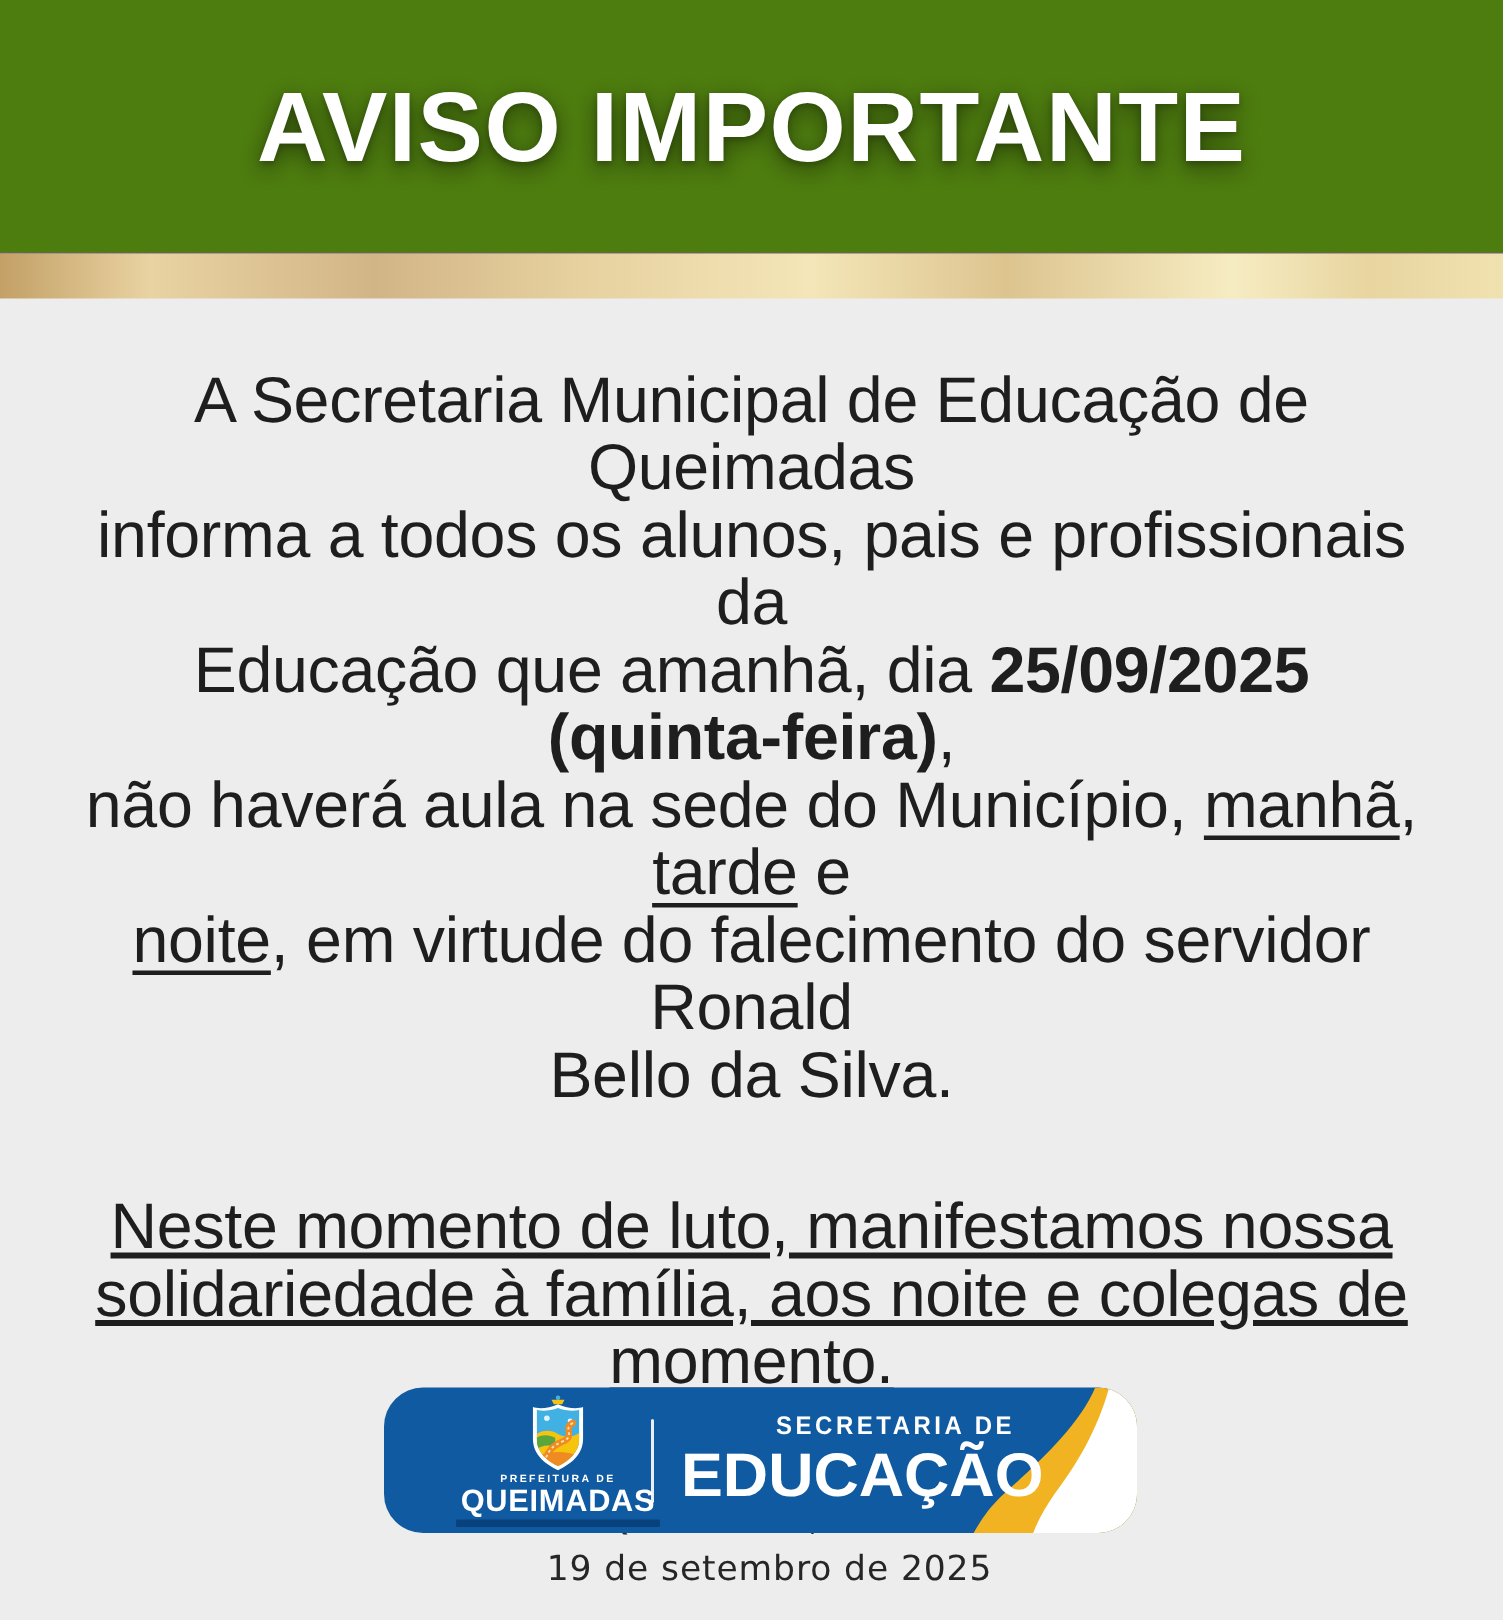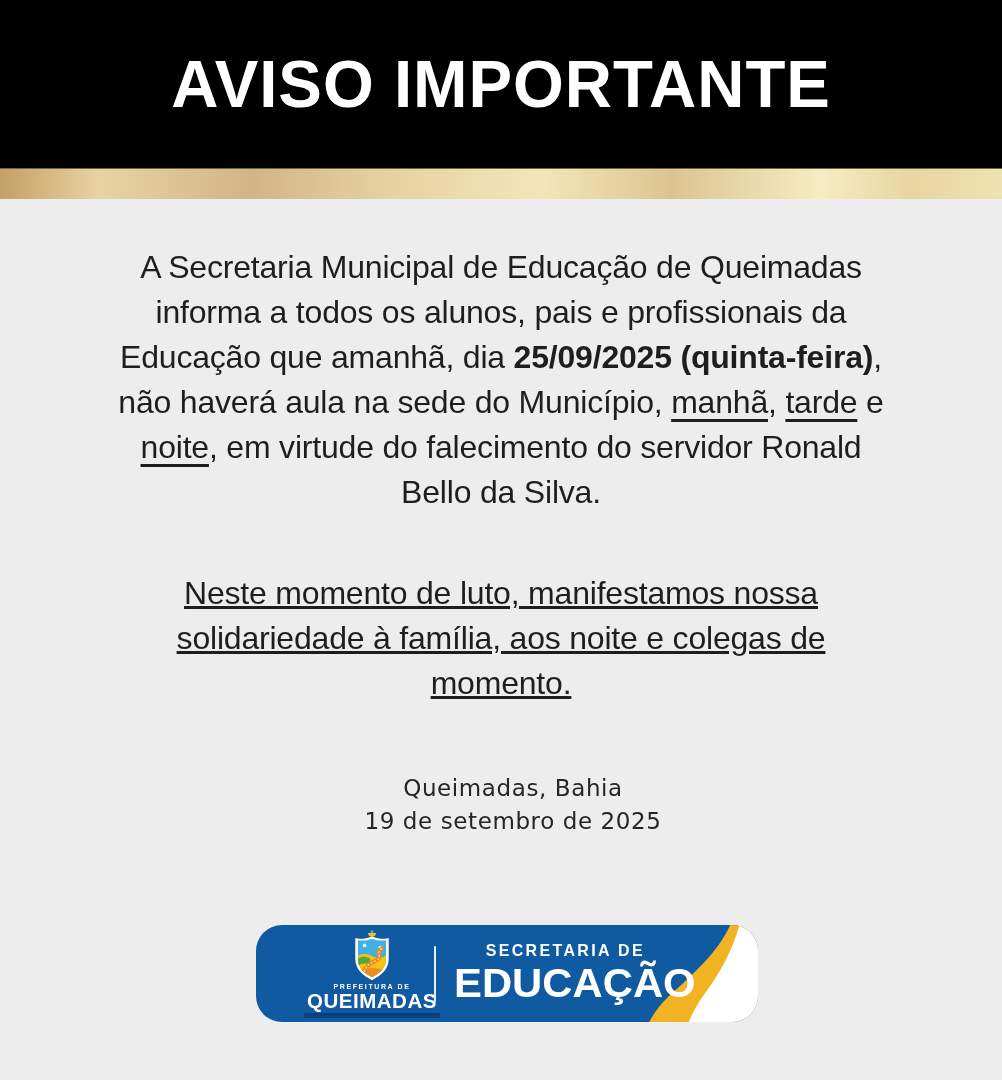--- a/index.html
+++ b/index.html
@@ -6,21 +6,21 @@
     margin: 0; padding: 0;
     width: 1002px; height: 1080px;
     overflow: hidden;
     background: #ededed;
     font-family: "Liberation Sans", sans-serif;
   }
   .page { position: relative; width: 1002px; height: 1080px; background: #ededed; }
 
   
   .header {
-    height: 168px; background: #000000;
+    height: 168px; background: #4d7c0f;
     display: flex; align-items: center; justify-content: center;
   }
   .header-title {
     margin: 0;
     color: #ffffff;
     font-size: 66px;
     font-weight: 800;
     letter-spacing: 1px;
     transform: scaleX(0.99);
     text-shadow: 0 5px 14px rgba(0,0,0,0.45), 0 2px 4px rgba(0,0,0,0.25);
@@ -33,21 +33,21 @@
     background: linear-gradient(90deg,
       #c3a066 0%, #e9d3a2 10%, #d2b587 25%, #e6d09e 38%,
       #f4e6b8 54%, #ddc48f 67%, #f6ecc2 82%, #e8d5a0 91%, #f0e2b0 100%);
     border-top: 1px solid #6b6644;
   }
 
   
   .notice { padding-top: 46px; text-align: center; color: #1e1e1e; }
   .para {
     width: 910px; margin: 0 auto;
-    font-size: 32px; line-height: 45px;
+    font-size: 43px; line-height: 45px;
     letter-spacing: -0.2px;
   }
   .para-2 { margin-top: 56px; text-decoration: underline; }
   .u {
     text-decoration: underline;
     text-decoration-thickness: 2.5px;
     text-underline-offset: 6px;
   }
   .place-block {
     margin-top: 66px;
@@ -88,21 +88,21 @@
     border-radius: 1px;
   }
 
   .banner-divider {
     position: absolute; left: 178px; top: 21px;
     width: 2px; height: 56px;
     background: rgba(255,255,255,0.9);
     border-radius: 1px;
   }
 
-  .dept-block { position: absolute; left: 198px; top: 16px; color: #fff; text-align: center; }
+  .dept-block { position: absolute; left: 198px; top: 16px; color: #fff; text-align: right; }
   .dept-small {
     font-size: 17px; font-weight: 700; letter-spacing: 2.5px;
     transform: scaleX(0.94); transform-origin: left;
     white-space: nowrap;
   }
   .dept-name {
     font-size: 41px; font-weight: 800; letter-spacing: 0px;
     line-height: 42px; margin-top: 1px;
     transform: scaleX(1.02); transform-origin: left;
     white-space: nowrap;

